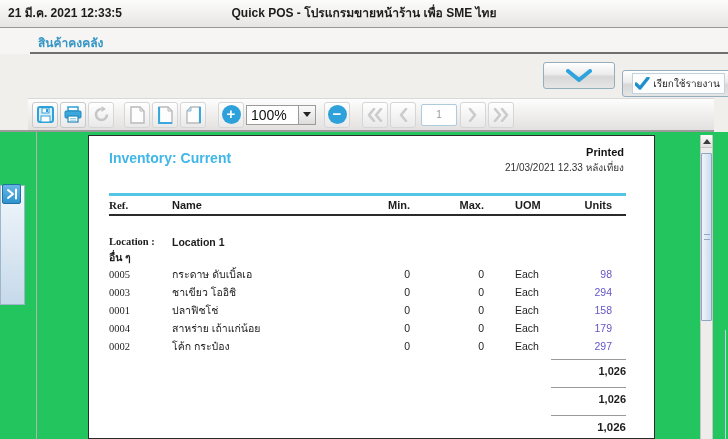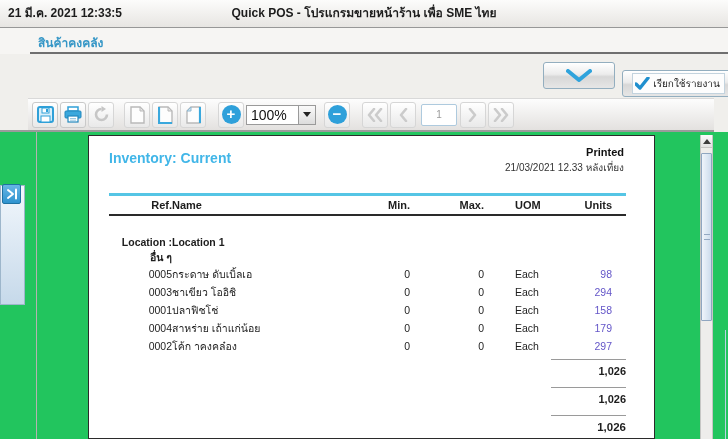--- a/index.html
+++ b/index.html
@@ -61,21 +61,21 @@
   .rp-printed { position:absolute; right:30px; top:10px; text-align:right; }
   .rp-printed .p1 { font-size:11px; font-weight:bold; color:#111; }
   .rp-printed .p2 { font-size:10px; color:#333; margin-top:2px; }
 
   .rtable { position:absolute; left:20px; top:57px; width:517px; font-size:10.5px; color:#1d1d1d; }
   .t-topline { height:3px; background:#55c5e5; }
   .t-head { display:flex; align-items:flex-end; font-weight:bold; font-size:11px; padding:3px 0 3px; border-bottom:2px solid #2a2a2a; }
   .t-row { display:flex; align-items:center; height:18px; }
   .t-row.loc { font-weight:bold; height:17px; margin-top:17px; }
   .t-row.cat { font-weight:bold; height:15px; }
-  .c-ref   { width:63px;  text-align:right; }
+  .c-ref   { width:63px;  text-align:left;font-family:Liberation Serif, serif; }
   .c-name  { width:183px; text-align:left; }
   .c-min   { width:55px;  text-align:right; }
   .c-max   { width:74px;  text-align:right; }
   .c-uom   { width:86px;  text-align:left; padding-left:31px; }
   .c-units { width:42px;  text-align:right; }
   .units-val { color:#6456c8; cursor:pointer; }
   .t-total .t-line { width:75px; margin-left:auto; border-top:1px solid #9a9a9a; margin-top:4px; }
   .t-total .t-val { text-align:right; font-weight:bold; font-size:11px; padding:5px 0 6px; }
   .t-total:last-child .t-val { font-size:11.5px; }
 
@@ -296,21 +296,21 @@
         <div class="t-row">
           <div class="c-ref">0004</div>
           <div class="c-name">สาหร่าย เถ้าแก่น้อย</div>
           <div class="c-min">0</div>
           <div class="c-max">0</div>
           <div class="c-uom">Each</div>
           <div class="c-units units-val">179</div>
         </div>
         <div class="t-row">
           <div class="c-ref">0002</div>
-          <div class="c-name">โค้ก าคงคล๋อง</div>
+          <div class="c-name">โค้ก กระป๋อง</div>
           <div class="c-min">0</div>
           <div class="c-max">0</div>
           <div class="c-uom">Each</div>
           <div class="c-units units-val">297</div>
         </div>
 
         <div class="t-total">
           <div class="t-line"></div>
           <div class="t-val">1,026</div>
         </div>

